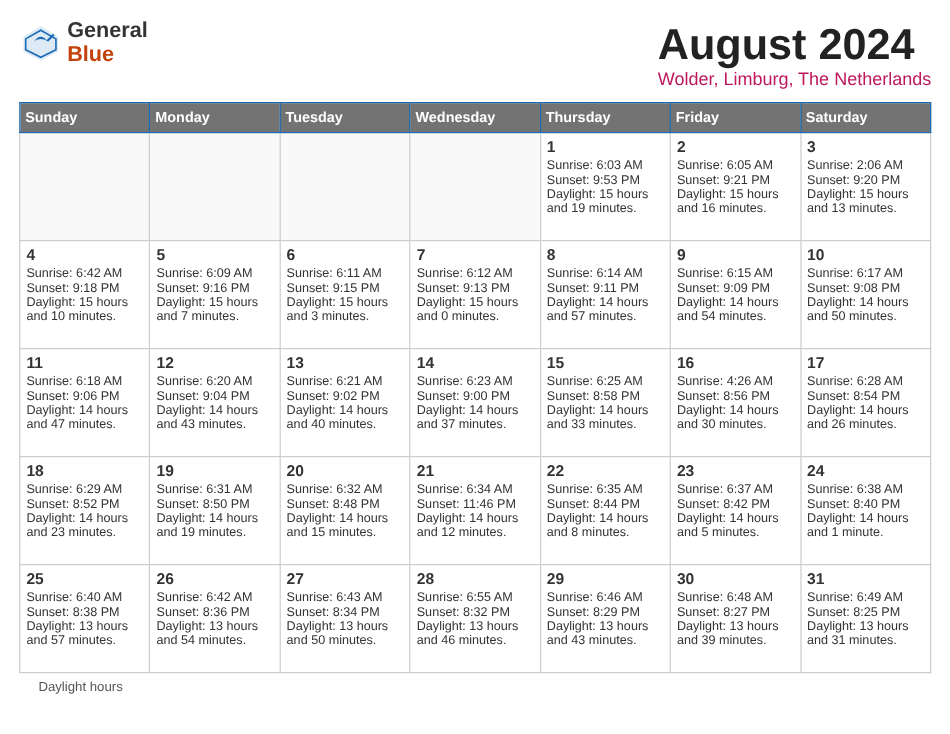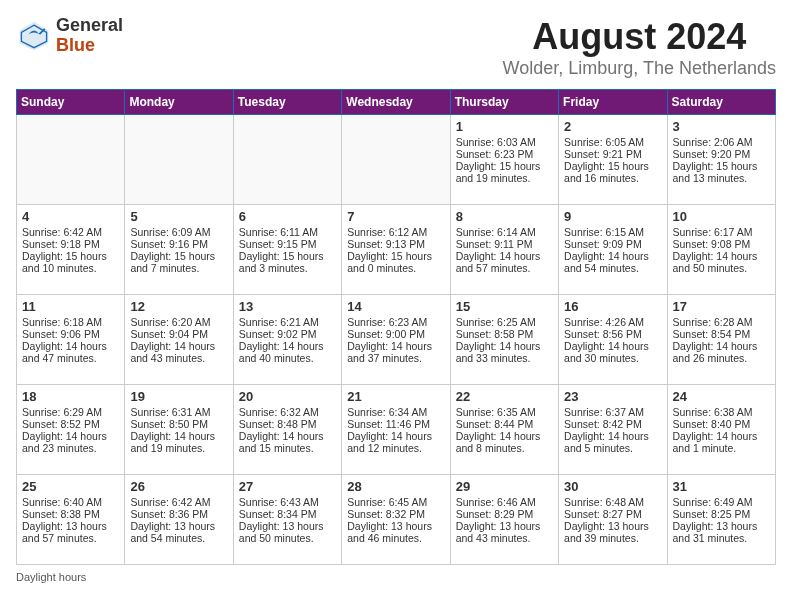--- a/index.html
+++ b/index.html
@@ -26,38 +26,38 @@
       font-weight: bold;
       line-height: 1.1;
     }
     .logo-general { color: #333; }
     .logo-blue { color: #c2410c; }
     .logo-icon {
       width: 36px;
       height: 36px;
     }
     .title-block {
-      text-align: center;
+      text-align: left;
     }
     .month-title {
       font-size: 36px;
       font-weight: bold;
       color: #222;
     }
     .location {
-      font-size: 18px;
-      color: #737373;
+      font-size: 15px;
+      color: #be185d;
     }
     table {
       width: 100%;
       border-collapse: collapse;
       table-layout: fixed;
     }
     th {
-      background-color: #701a75;
+      background-color: #737373;
       color: #fff;
       font-size: 12px;
       font-weight: bold;
       padding: 5px 4px;
       text-align: left;
       border: 1px solid #1a6bb5;
     }
     td {
       border: 1px solid #ccc;
       vertical-align: top;
@@ -73,20 +73,21 @@
     .day-num {
       font-weight: bold;
       font-size: 13px;
       margin-bottom: 2px;
       display: block;
     }
     .footer-note {
       margin-top: 6px;
       font-size: 11px;
       color: #555;
+      margin-left: 16px;
     }
   </style>
 </head>
 <body>
 
 <div class="header">
   <div class="logo">
     <svg class="logo-icon" viewBox="0 0 40 40">
       <polygon points="20,4 36,14 36,28 20,36 4,28 4,14" fill="#1a6bb5" opacity="0.15"></polygon>
       <polygon points="20,8 34,16 34,26 20,33 6,26 6,16" fill="none" stroke="#1a6bb5" stroke-width="1.5"></polygon>
@@ -118,21 +119,21 @@
   </thead>
   <tbody id="calendar-body">
   <tr>
         <td class="empty"></td>
         <td class="empty"></td>
         <td class="empty"></td>
         <td class="empty"></td>
         <td>
           <span class="day-num">1</span>
           <div>Sunrise: 6:03 AM</div>
-          <div>Sunset: 6:23 PM</div>
+          <div>Sunset: 9:53 PM</div>
           <div>Daylight: 15 hours and 19 minutes.</div>
         </td>
         <td>
           <span class="day-num">2</span>
           <div>Sunrise: 6:05 AM</div>
           <div>Sunset: 9:21 PM</div>
           <div>Daylight: 15 hours and 16 minutes.</div>
         </td>
         <td>
           <span class="day-num">3</span>
@@ -287,21 +288,21 @@
           <div>Daylight: 13 hours and 54 minutes.</div>
         </td>
         <td>
           <span class="day-num">27</span>
           <div>Sunrise: 6:43 AM</div>
           <div>Sunset: 8:34 PM</div>
           <div>Daylight: 13 hours and 50 minutes.</div>
         </td>
         <td>
           <span class="day-num">28</span>
-          <div>Sunrise: 6:45 AM</div>
+          <div>Sunrise: 6:55 AM</div>
           <div>Sunset: 8:32 PM</div>
           <div>Daylight: 13 hours and 46 minutes.</div>
         </td>
         <td>
           <span class="day-num">29</span>
           <div>Sunrise: 6:46 AM</div>
           <div>Sunset: 8:29 PM</div>
           <div>Daylight: 13 hours and 43 minutes.</div>
         </td>
         <td>

